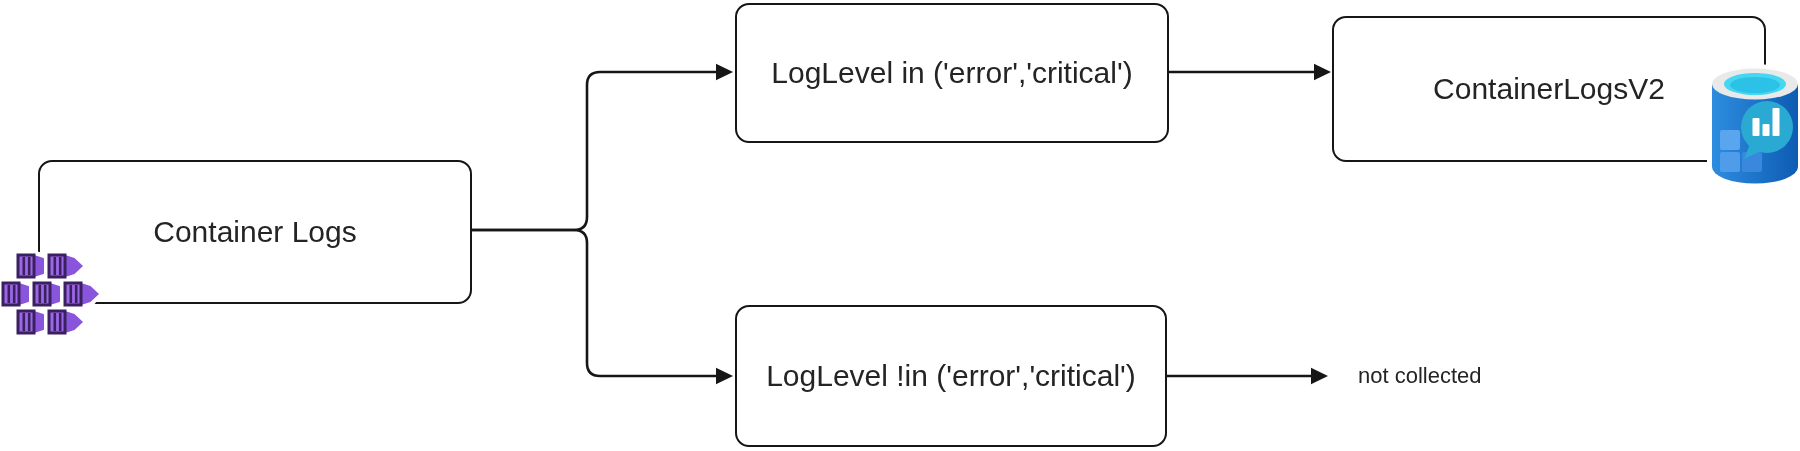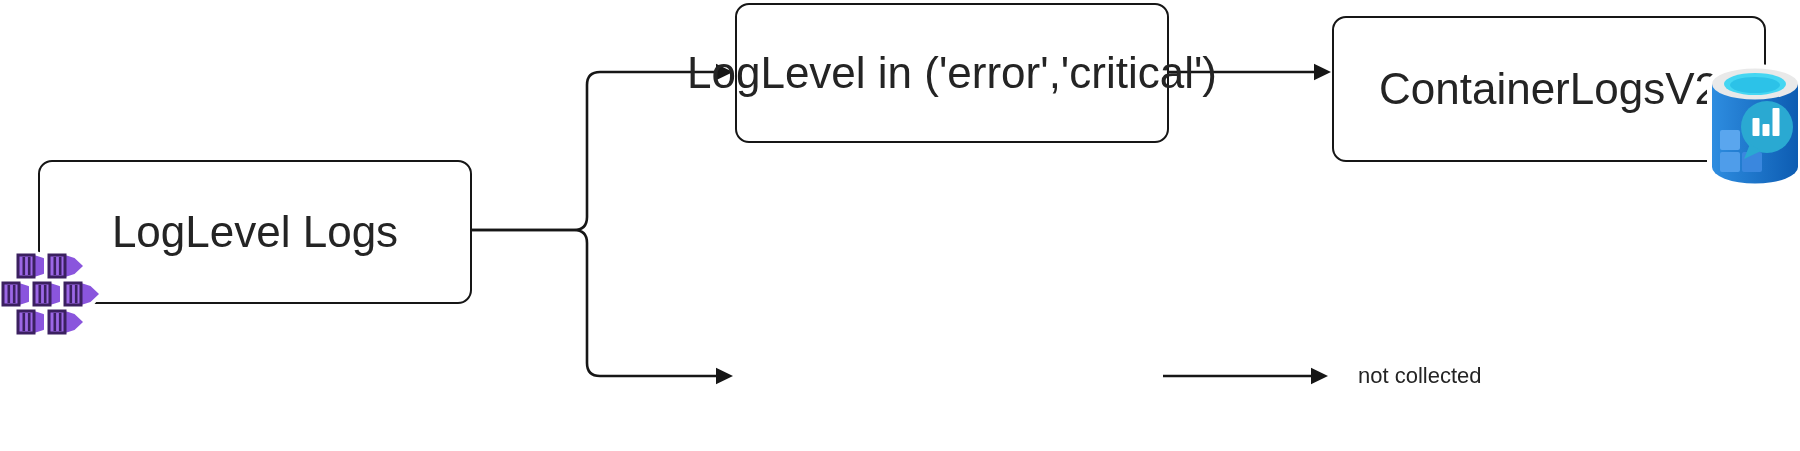--- a/index.html
+++ b/index.html
@@ -4,21 +4,21 @@
 <style>
   html,body{margin:0;padding:0;background:#ffffff;}
   .canvas{
     position:relative;width:1800px;height:451px;background:#ffffff;
     font-family:"Liberation Sans",sans-serif;overflow:hidden;
   }
   .connectors{position:absolute;left:0;top:0;z-index:1;pointer-events:none;}
   .node{
     position:absolute;z-index:2;display:flex;align-items:center;justify-content:center;
     background:#ffffff;border:2.5px solid #161616;border-radius:14px;
-    font-size:44px;color:#242424;letter-spacing:0px;white-space:nowrap;
+    font-size:30px;color:#242424;letter-spacing:0px;white-space:nowrap;
   }
   #node-source{left:38px;top:160px;width:430px;height:140px;}
   #node-filter-include{left:735px;top:3px;width:430px;height:136px;}
   #node-dest{left:1332px;top:16px;width:430px;height:142px;}
   #node-filter-exclude{left:735px;top:305px;width:428px;height:138px;}
   .floating-label{
     position:absolute;z-index:2;left:1358px;top:355px;height:42px;
     display:flex;align-items:center;font-size:22px;color:#242424;white-space:nowrap;
   }
   .icon{position:absolute;z-index:3;}
@@ -39,31 +39,34 @@
     </g>
     <g fill="#161616" stroke="none">
       <polygon points="733,72 716,63.8 716,80.2"></polygon>
       <polygon points="733,376 716,367.8 716,384.2"></polygon>
       <polygon points="1331,72 1314,63.8 1314,80.2"></polygon>
       <polygon points="1328,376 1311,367.8 1311,384.2"></polygon>
     </g>
   </svg>
 
   <div class="node" id="node-source">
-    <span>LogLevel Logs</span>
+    <span>Container Logs</span>
   </div>
 
   <div class="node" id="node-filter-include">
     <span>LogLevel in ('error','critical')</span>
   </div>
 
   <div class="node" id="node-dest">
     <span>ContainerLogsV2</span>
   </div>
 
+  <div class="node" id="node-filter-exclude">
+    <span>LogLevel !in ('error','critical')</span>
+  </div>
 
   <div class="floating-label">
     <span>not collected</span>
   </div>
 
   <svg class="icon" id="icon-containers" width="104" height="92" viewBox="0 0 104 92">
     <defs>
       <g id="cunit">
         <path d="M-2 -2 H21 L31 1 L40.5 13 L31 25 L21 28 H-2 Z" fill="#ffffff"></path>
         <path d="M19 2 L28.5 5 L37 13 L28.5 21 L19 24 Z" fill="#8a55dd"></path>

